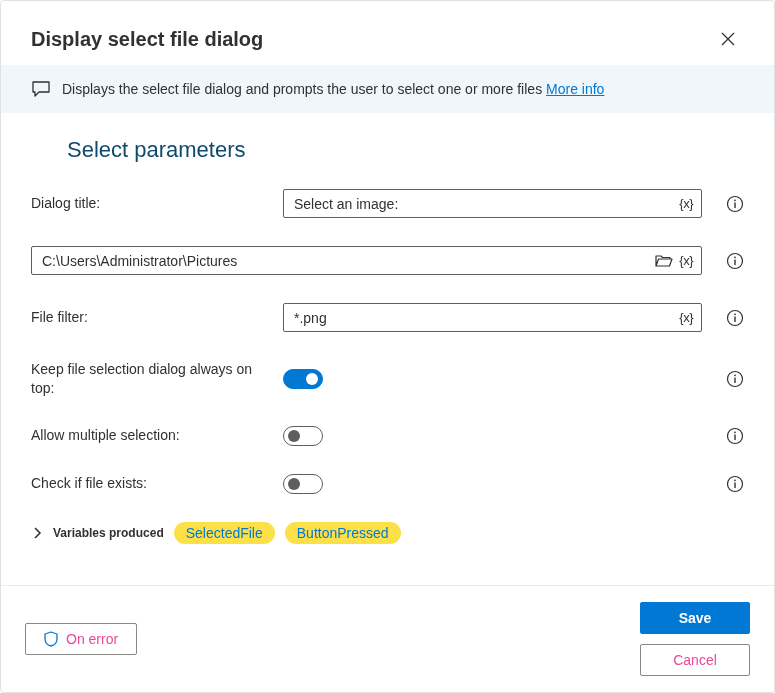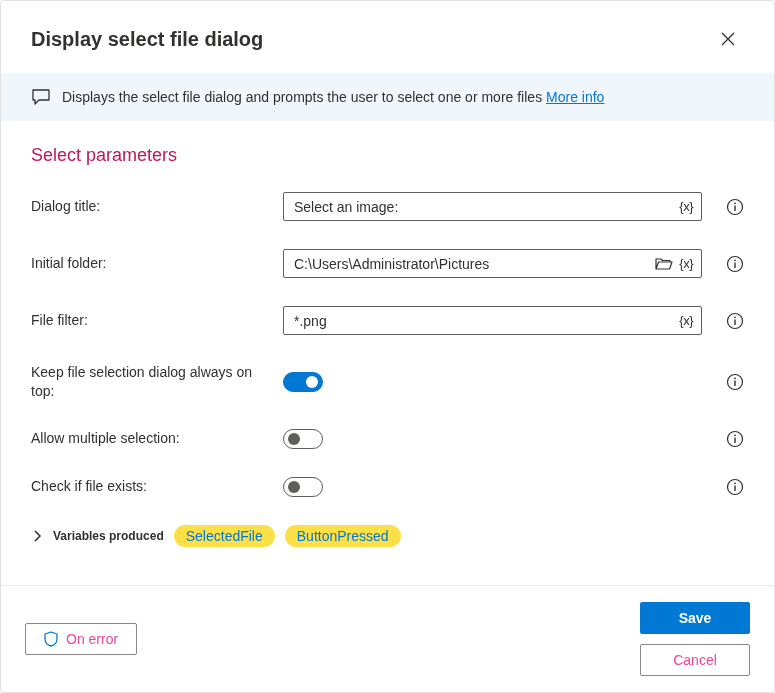--- a/index.html
+++ b/index.html
@@ -13,21 +13,21 @@
   .dialog {
     width: 775px;
     height: 693px;
     border: 1px solid #e1e1e1;
     border-radius: 4px;
     display: flex;
     flex-direction: column;
     position: relative;
   }
   .header {
-    padding: 22px 30px 18px 30px;
+    padding: 22px 30px 10px 30px;
     display: flex;
     align-items: center;
     justify-content: space-between;
   }
   .title {
     font-size: 20px;
     font-weight: 600;
     color: #323130;
   }
   .close-btn {
@@ -52,23 +52,24 @@
     color: #0078d4;
     text-decoration: underline;
     cursor: pointer;
   }
   .body {
     padding: 24px 30px 10px 30px;
     flex: 1;
     overflow: auto;
   }
   .section-heading {
-    font-size: 18px;
-    color: #be185d;
+    font-size: 22px;
+    color: #0c4a6e;
     margin-bottom: 26px;
+    margin-left: 36px;
   }
   .row {
     display: flex;
     align-items: center;
     margin-bottom: 28px;
     gap: 12px;
   }
   .row-label {
     width: 240px;
     flex-shrink: 0;
@@ -253,21 +254,20 @@
       <div class="help-icon">
         <svg width="18" height="18" viewBox="0 0 18 18">
             <circle cx="9" cy="9" r="7.5" fill="none" stroke="currentColor" stroke-width="1.2"></circle>
             <rect x="8.3" y="7.5" width="1.4" height="5.5" fill="currentColor"></rect>
             <circle cx="9" cy="5.3" r="0.9" fill="currentColor"></circle>
           </svg>
       </div>
     </div>
 
     <div class="row">
-      <div class="row-label">Initial folder:</div>
       <div class="row-control">
         <div class="input-wrap">
           <input type="text" value="C:\Users\Administrator\Pictures" style="">
           <div class="input-suffix">
             <svg width="18" height="14" viewBox="0 0 18 14" style="cursor:pointer">
                 <path d="M1 2 h5 l1.5 1.5 H15 V5 H3.5 L1 12 V2 z M3.5 5 H17 L14.5 12 H1 z" fill="none" stroke="currentColor" stroke-width="1.2" stroke-linejoin="round"></path>
               </svg>
             <span class="var-token">{x}</span>
           </div>
         </div>

